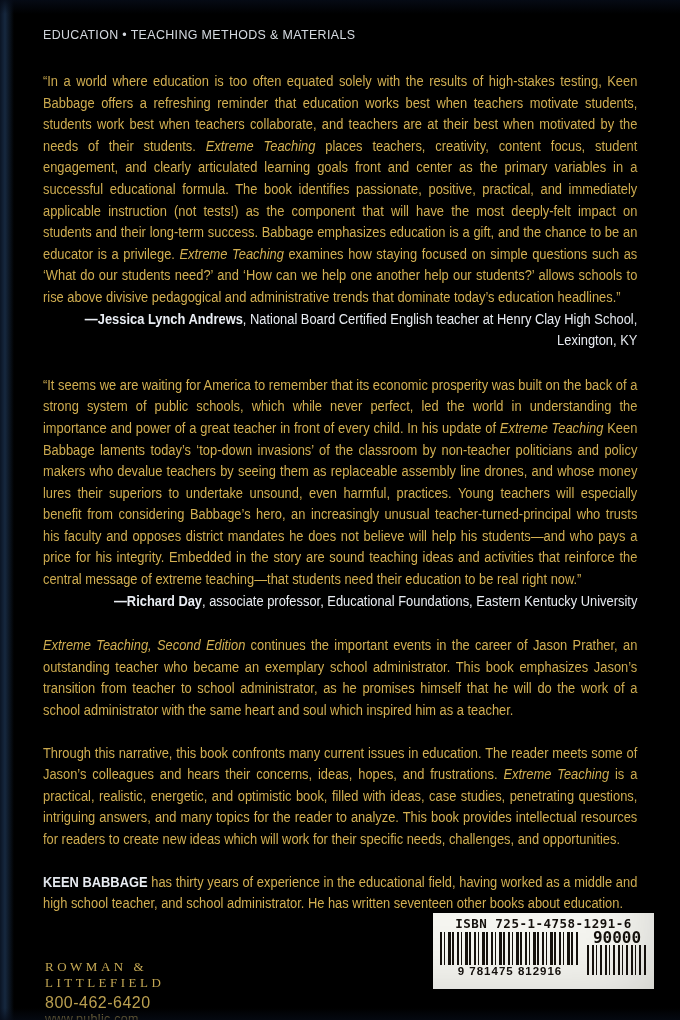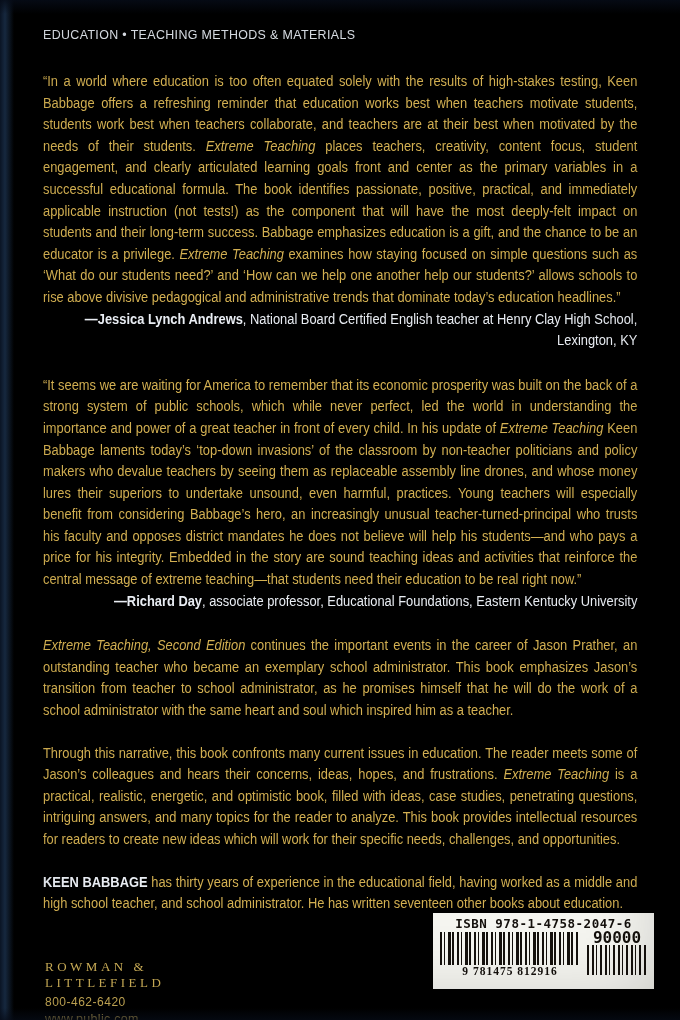--- a/index.html
+++ b/index.html
@@ -64,21 +64,21 @@
   .run-i { font-style: italic; }
   .run-b { font-weight: 700; }
   .run-bw { font-weight: 700; color: #e9edf3; }
 
   
   .publisher { position: absolute; left: 45px; top: 959px; z-index: 3; color: #cfb159; }
   .pub-name {
     font-family: "Liberation Serif", serif;
     font-size: 13px; letter-spacing: 3.5px; line-height: 16px;
   }
-  .pub-phone { font-size: 12px; letter-spacing: .5px; line-height: 17px; margin-top: 3px; }
+  .pub-phone { font-size: 16px; letter-spacing: .5px; line-height: 17px; margin-top: 3px; }
   .pub-web   { font-size: 12.5px; letter-spacing: .3px; line-height: 16px; }
 
   
   .barcode-box {
     position: absolute; left: 433px; top: 913px; width: 221px; height: 76px;
     background: #f5f5f0; z-index: 3;
     box-sizing: border-box; padding: 3px 7px 0 7px;
     display: flex; flex-direction: column;
   }
   .isbn-label {
@@ -88,21 +88,21 @@
   }
   .bars-row { display: flex; gap: 7px; margin-top: 1px; flex: 1; }
   .main-col { flex: 1; display: flex; flex-direction: column; }
   .main-bars {
     height: 33px;
     background: repeating-linear-gradient(90deg,
       #15110d 0 2px, #f5f5f0 2px 4px, #15110d 4px 5px, #f5f5f0 5px 8px,
       #15110d 8px 11px, #f5f5f0 11px 12px, #15110d 12px 14px, #f5f5f0 14px 17px);
   }
   .main-digits {
-    font-family: Liberation Serif, serif;
+    font-family: Liberation Sans, sans-serif;
     font-size: 11.5px; font-weight: 700; color: #14100c;
     text-align: center; letter-spacing: 1px; line-height: 13px;
   }
   .supp-col { width: 60px; display: flex; flex-direction: column; }
   .supp-price {
     font-family: "DejaVu Sans Mono", monospace;
     font-size: 16px; font-weight: 700; color: #14100c;
     text-align: center; line-height: 12px;
   }
   .supp-bars {
@@ -142,21 +142,21 @@
   </div>
 
   <div class="publisher">
     <div class="pub-name">ROWMAN &amp;</div>
     <div class="pub-name">LITTLEFIELD</div>
     <div class="pub-phone">800-462-6420</div>
     <div class="pub-web">www.public.com</div>
   </div>
 
   <div class="barcode-box">
-    <div class="isbn-label">ISBN 978-1-4758-2047-6</div>
+    <div class="isbn-label">ISBN 725-1-4758-1291-6</div>
     <div class="bars-row">
       <div class="main-col">
         <div class="main-bars"></div>
         <div class="main-digits">9 781475 812916</div>
       </div>
       <div class="supp-col">
         <div class="supp-price">90000</div>
         <div class="supp-bars"></div>
       </div>
     </div>

